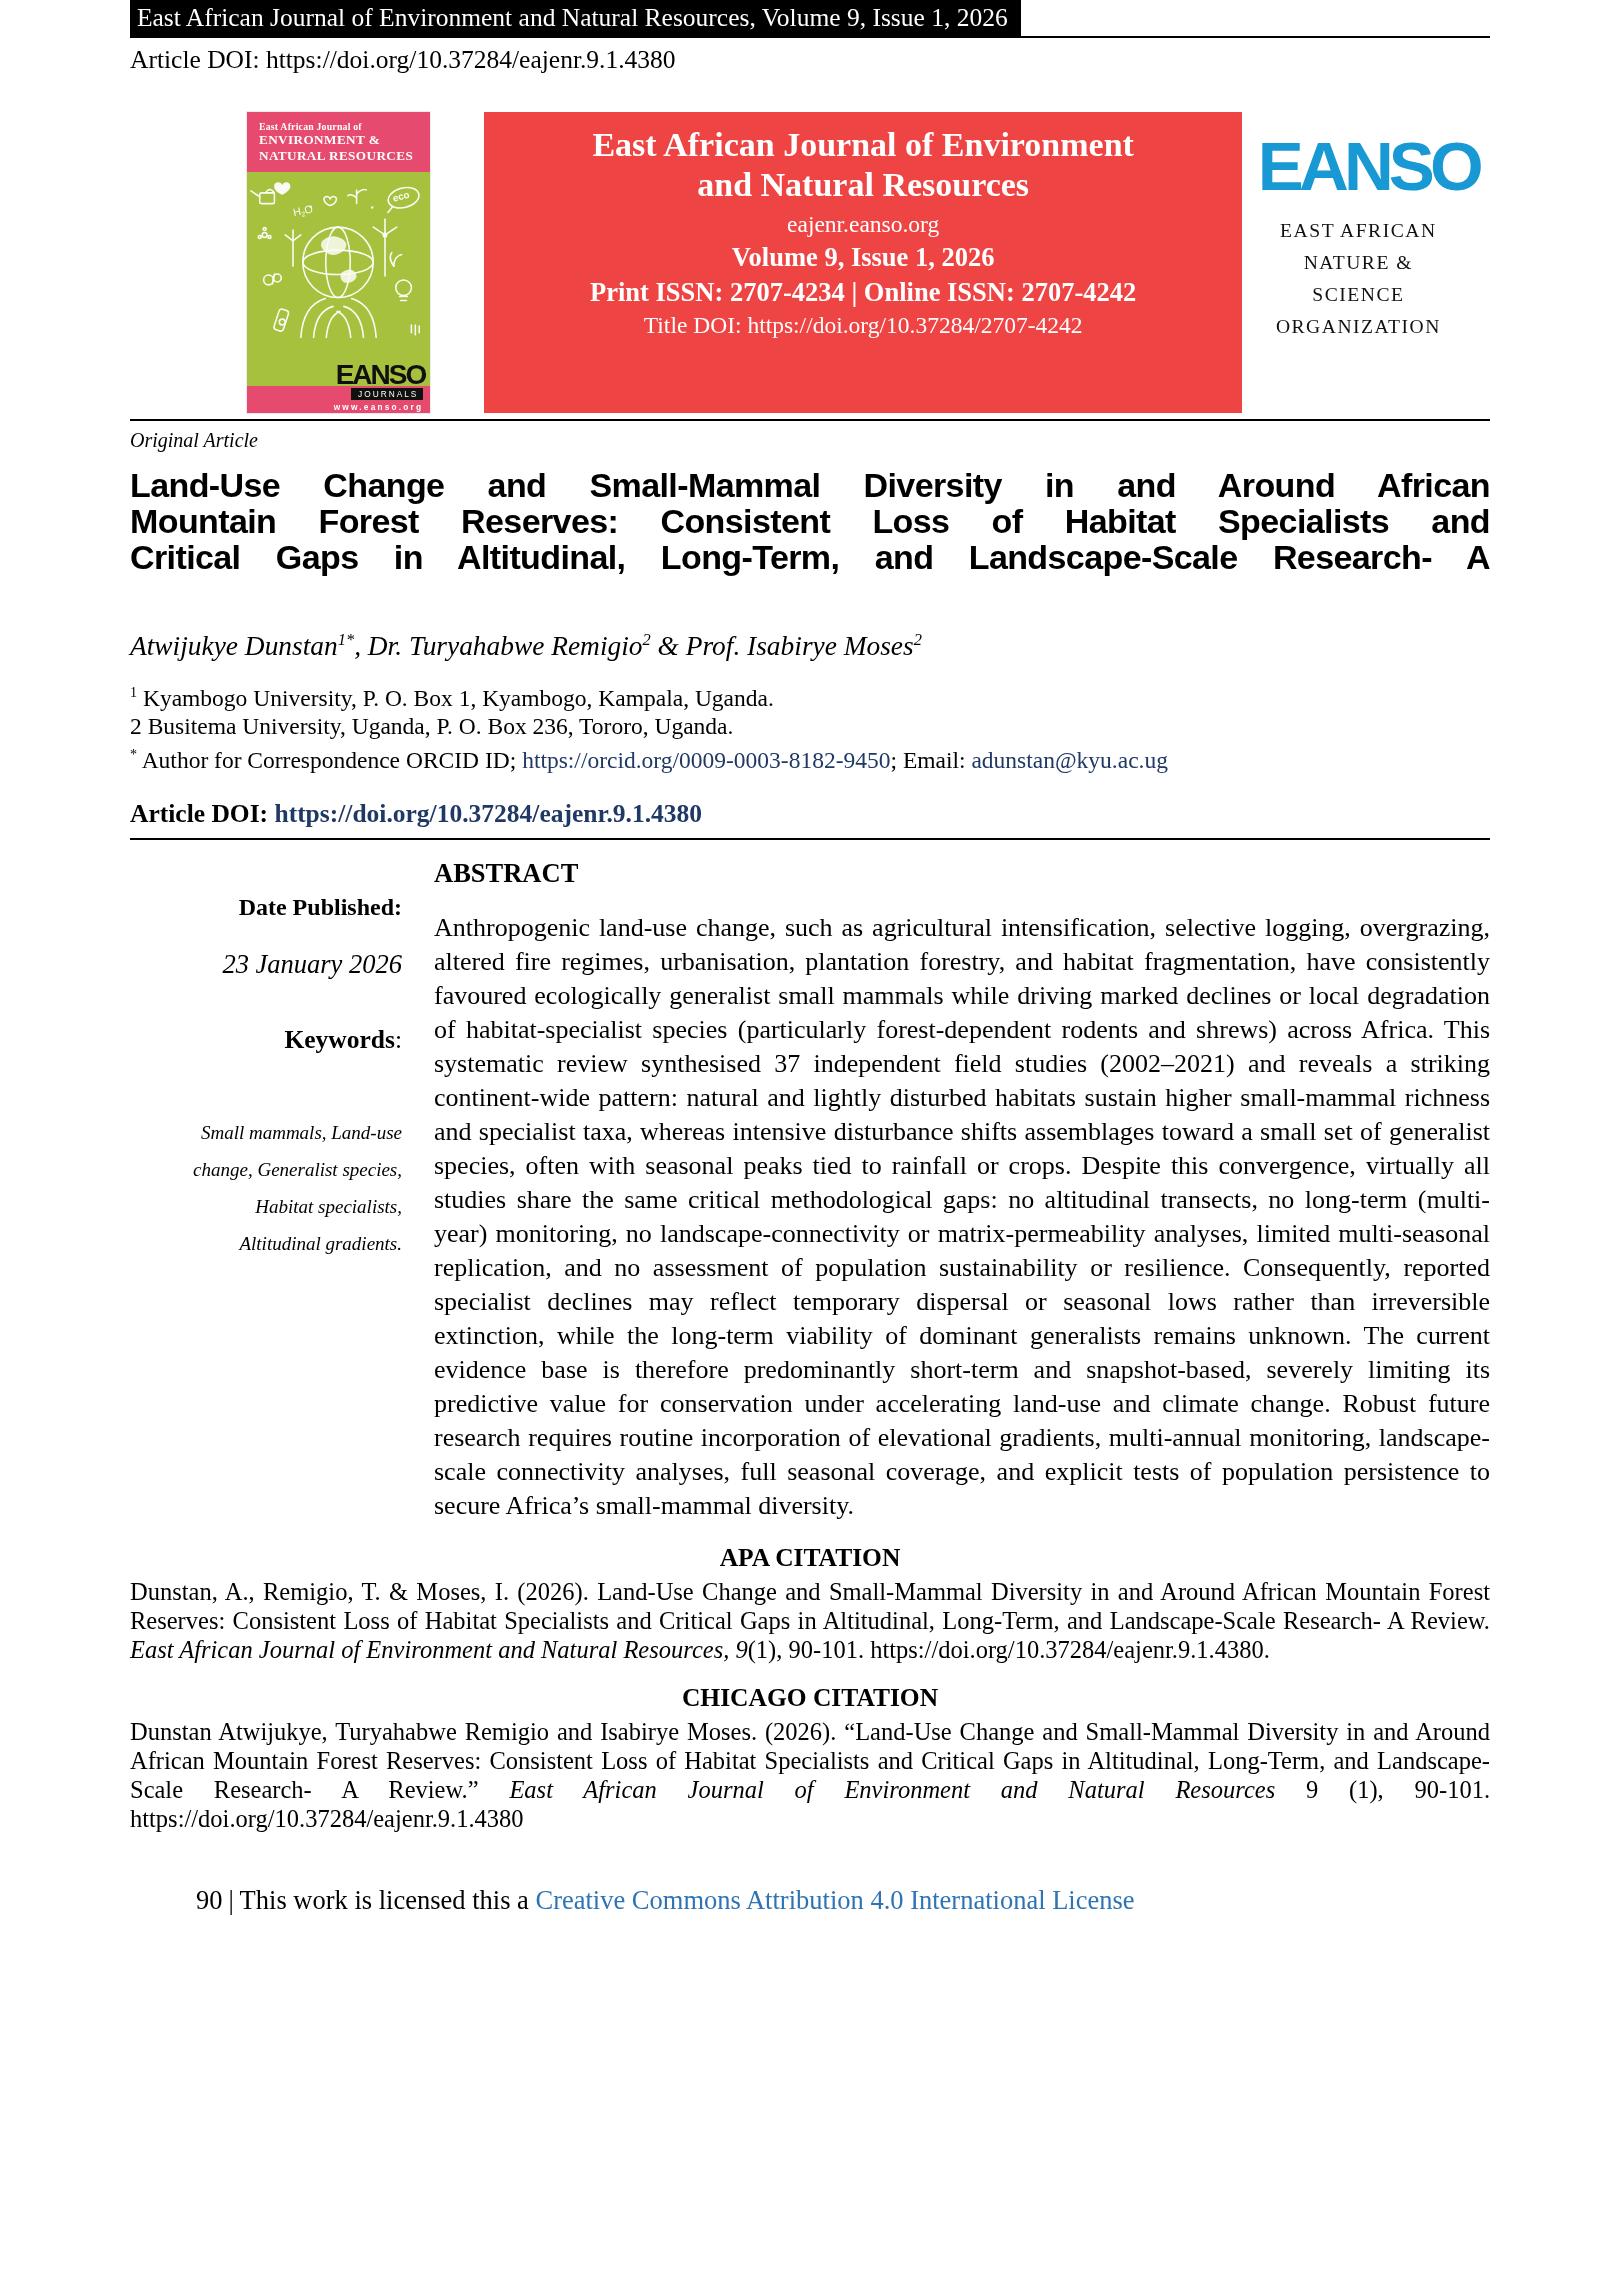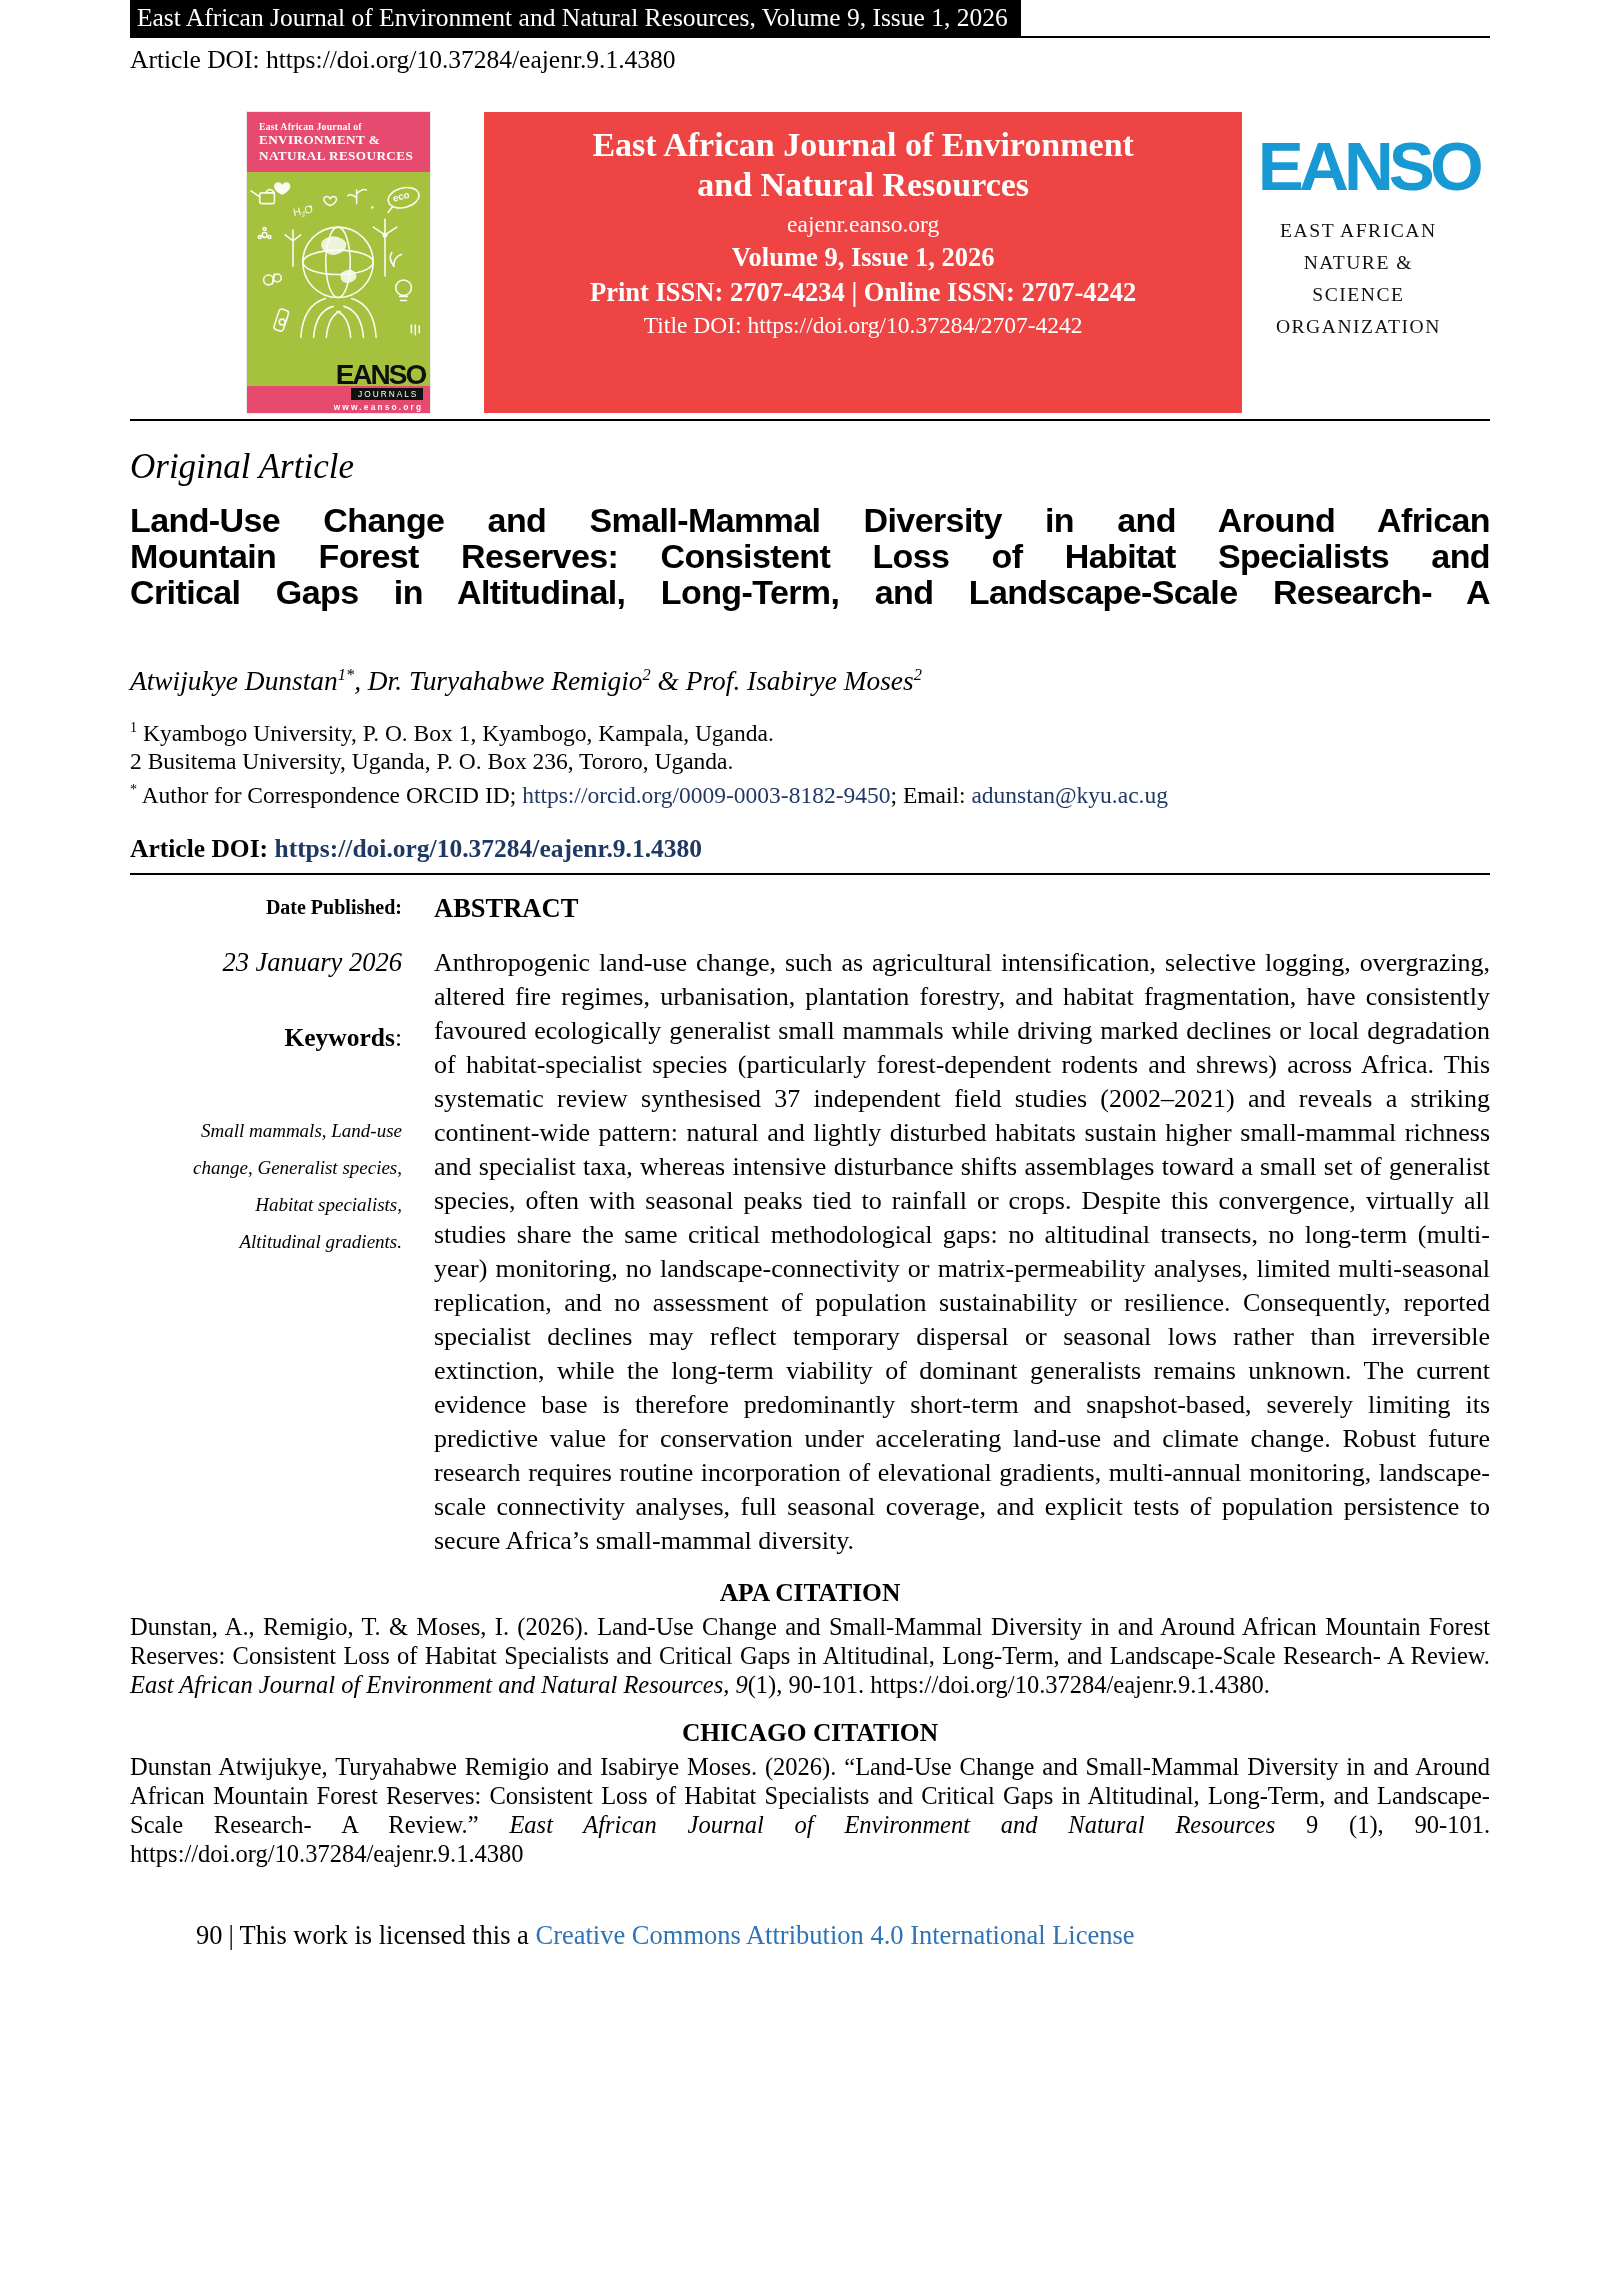--- a/index.html
+++ b/index.html
@@ -32,37 +32,37 @@
   .gb-vol { font-size:26.5px; font-weight:bold; margin-top:2.9px; line-height:31px; }
   .gb-issn { font-size:26.5px; font-weight:bold; margin-top:2.9px; line-height:32px; }
   .gb-tdoi { font-size:23.5px; margin-top:2.9px; line-height:28px; }
 
   .orglogo { margin-left:15.7px; width:201px; text-align:center; padding-top:17.6px; }
   .org-acronym { font-family:"Liberation Sans",sans-serif; font-weight:bold; font-size:69px; color:#1899d3; letter-spacing:-4.9px; line-height:76px; }
   .org-name { margin-top:9.8px; font-size:19.6px; line-height:32px; letter-spacing:1.5px; color:#111; }
 
   .banner-rule { border-bottom:2.9px solid #000; margin-top:5.9px; }
 
-  .orig { font-style:italic; font-size:35px; margin-top:26px; }
+  .orig { font-style:italic; font-size:20px; margin-top:8px; }
 
   .title { margin-top:15.7px; font-family:Liberation Sans, sans-serif; font-weight:700; font-size:34px; letter-spacing:-0.6px; line-height:36px; }
   .title-line { text-align:justify; text-align-last:justify; }
   .title-line.last { text-align-last:left; }
 
   .authors { margin-top:55px; font-style:italic; font-size:27.4px; }
   sup { font-size:60%; }
 
   .affil { margin-top:15.7px; font-size:23.5px; line-height:28px; }
   .affil a, .adoi a { color:#1f3864; text-decoration:none; }
 
   .adoi { margin-top:25.5px; font-weight:bold; font-size:25.5px; padding-bottom:8.8px; border-bottom:2.9px solid #000; }
 
   .columns { display:flex; margin-top:17.6px; }
   .sidecol { width:272px; flex-shrink:0; text-align:right; }
-  .date-label { font-weight:bold; font-size:20px; padding-top:2.9px; }
+  .date-label { font-weight:bold; font-size:24px; padding-top:2.9px;margin-top:33px; }
   .date-val { font-style:italic; font-size:26.5px; margin-top:28px; }
   .kw-label { font-weight:bold; font-size:25.5px; margin-top:45px; }
   .kw-label .colon { font-weight:normal; }
   .kw { font-style:italic; font-size:19px; line-height:37px; width:211px; margin-left:auto; margin-top:59px; }
   .maincol { margin-left:32px; flex:1; min-width:0; }
   .abs-head { font-weight:bold; font-size:26.5px; }
   .abs-text { margin-top:22.5px; font-size:26px; line-height:34px; text-align:justify; }
 
   .cit-head { text-align:center; font-weight:bold; font-size:25.5px; margin-top:19.6px; }
   .cit-text { font-size:24.5px; line-height:29px; text-align:justify; margin-top:3.9px; }

